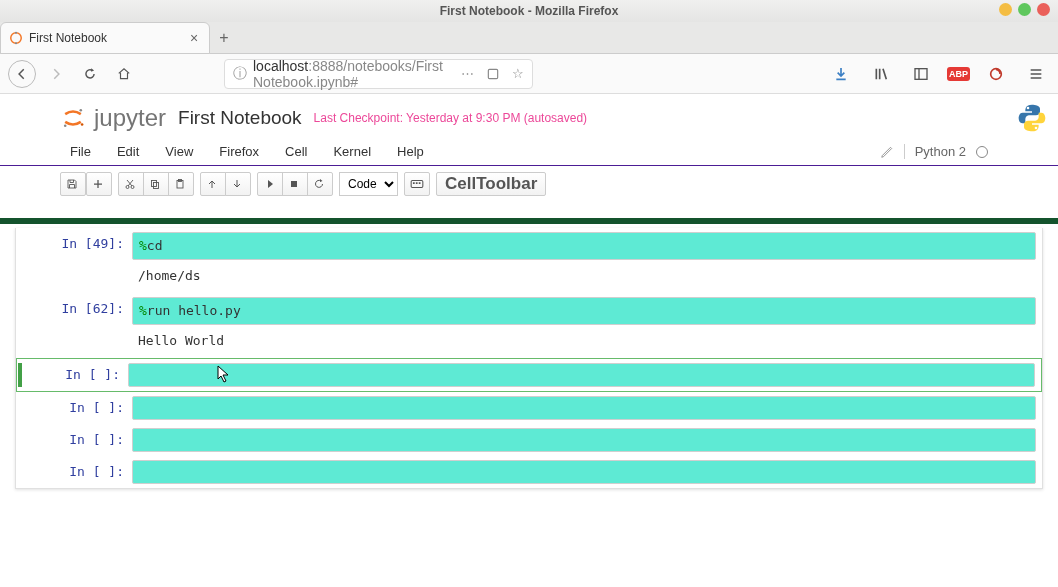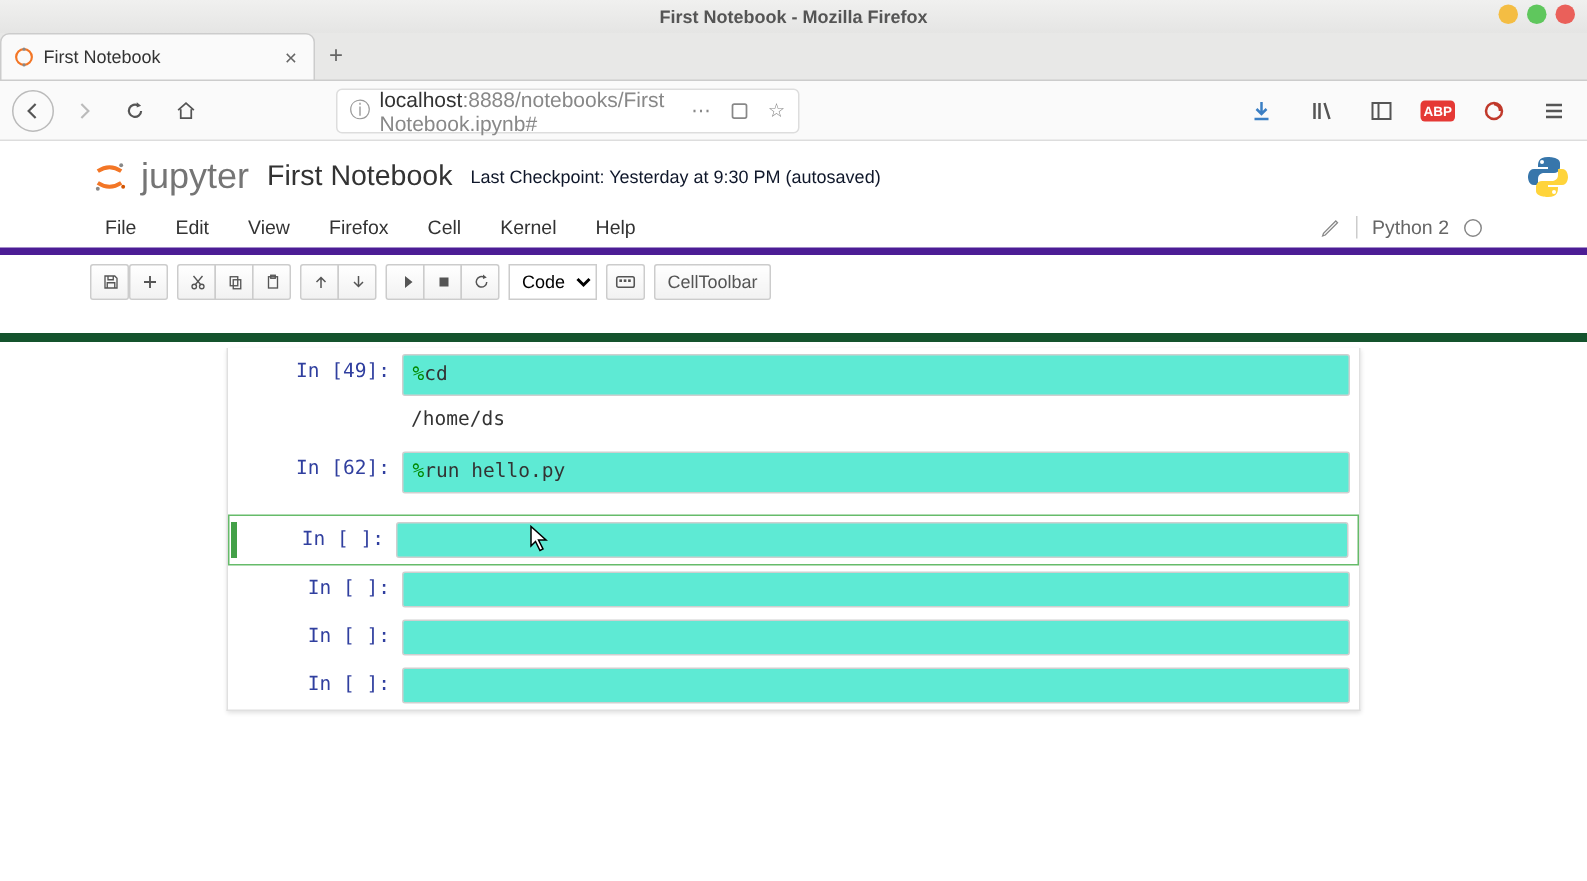--- a/index.html
+++ b/index.html
@@ -37,44 +37,44 @@
 .abp-badge { background: #e53935; color: #fff; font-size: 9px; font-weight: bold; padding: 2px 2px; border-radius: 3px; }
 
 
 .page { background: #fff; height: calc(587px - 22px - 32px - 40px); overflow: auto; }
 
 
 .jp-header { display: flex; align-items: center; padding: 8px 10px 4px 60px; gap: 12px; }
 .jp-logo { display: flex; align-items: center; gap: 8px; font-size: 24px; color: #757575; font-weight: 400; }
 .jp-logo svg { width: 26px; height: 26px; }
 .jp-nbname { font-size: 19px; color: #333; }
-.jp-checkpoint { font-size: 12px; color: #0f172a; }
+.jp-checkpoint { font-size: 12px; color: #ec4899; }
 .jp-header-spacer { flex: 1; }
 .py-logo svg { width: 32px; height: 32px; }
 
 
-.menubar { display: flex; align-items: center; padding: 4px 10px 4px 70px; gap: 26px; border-bottom: 5px solid #4c1d95; font-size: 13px; color: #333; position: relative; }
+.menubar { display: flex; align-items: center; padding: 4px 10px 4px 70px; gap: 26px; border-bottom: 1px solid #4c1d95; font-size: 13px; color: #333; position: relative; }
 .menubar .mitem { cursor: pointer; padding: 2px 0; }
 .menubar-right { position: absolute; right: 70px; display: flex; align-items: center; gap: 10px; text-align: right; }
 .kernel-name { color: #666; border-left: 1px solid #ccc; padding-left: 10px; }
 .kernel-ind { width: 12px; height: 12px; border: 1px solid #888; border-radius: 50%; }
 
 
 .toolbar { display: flex; align-items: center; padding: 6px 10px 22px 60px; gap: 0; border-bottom: 6px solid #14532d; }
-.tbtn { height: 24px; min-width: 26px; padding: 0 5px; border: 1px solid #ccc; background: linear-gradient(#fff, #f2f2f2); border-radius: 2px; display: inline-flex; align-items: center; justify-content: flex-end; font-size: 12px; color: #555; cursor: pointer; }
+.tbtn { height: 24px; min-width: 26px; padding: 0 5px; border: 1px solid #ccc; background: linear-gradient(#fff, #f2f2f2); border-radius: 2px; display: inline-flex; align-items: center; justify-content: flex-start; font-size: 17px; color: #555; cursor: pointer; font-weight: bold; }
 .tgroup { display: flex; }
 .tgroup .tbtn { border-radius: 0; margin-left: -1px; }
 .tgroup .tbtn:first-child { border-top-left-radius: 2px; border-bottom-left-radius: 2px; margin-left: 0; }
 .tgroup .tbtn:last-child { border-top-right-radius: 2px; border-bottom-right-radius: 2px; }
 .tselect { height: 24px; border: 1px solid #ccc; font-size: 12px; padding: 0 4px; background: #fff; }
 .tpad { width: 6px; }
 
 
 .nb-body { background: #fff; padding: 4px 0 20px 0; }
-.nb-container { width: 756px; margin: 0 auto; background: #fff; box-shadow: 0 1px 3px rgba(0,0,0,0.12); border: 1px solid #e0e0e0; border-top: none; }
+.nb-container { width: 1028px; margin: 0 auto; background: #fff; box-shadow: 0 1px 3px rgba(0,0,0,0.12); border: 1px solid #e0e0e0; border-top: none; }
 .cell { display: flex; padding: 4px 6px; }
 .cell.selected { border: 1px solid #66bb6a; }
 .cell.selected .prompt-col { border-left: 4px solid #43a047; margin-left: -5px; padding-left: 1px; }
 .prompt-col { width: 110px; text-align: right; padding: 4px 8px 0 0; font-family: monospace; font-size: 13px; }
 .prompt-in { color: #303F9F; }
 .input-area { flex: 1; }
 .code-box { border: 1px solid #cfcfcf; background: #5eead4; border-radius: 2px; padding: 4px 6px; font-family: monospace; font-size: 13px; line-height: 1.4; min-height: 24px; }
 .code-box .magic { color: #008800; }
 .code-box .plain { color: #333; }
 .output-row { display: flex; padding: 2px 6px 8px 6px; }
@@ -323,20 +323,21 @@
       </div>
 
       <div class="cell">
         <div class="prompt-col"><span class="prompt-in">In [62]:</span></div>
         <div class="input-area">
             <div class="code-box"><span class="magic">%</span><span class="plain">run hello.py</span></div>
           </div>
       </div>
       <div class="output-row">
         <div class="output-prompt"></div>
+        <div class="output-text">Hello World</div>
       </div>
 
       <div class="cell selected" style="position:relative">
         <div class="prompt-col"><span class="prompt-in">In [ ]:</span></div>
         <div class="input-area">
             <div class="code-box"><span class="magic"></span><span class="plain"></span></div>
           </div>
         <svg class="cursor-pointer" style="left:200px;top:6px" width="14" height="18" viewBox="0 0 14 18">
             <path d="M1 1 L1 14 L4 11 L7 17 L9 16 L6 10 L11 10 Z" fill="#fff" stroke="#000" stroke-width="1"></path>
           </svg>

